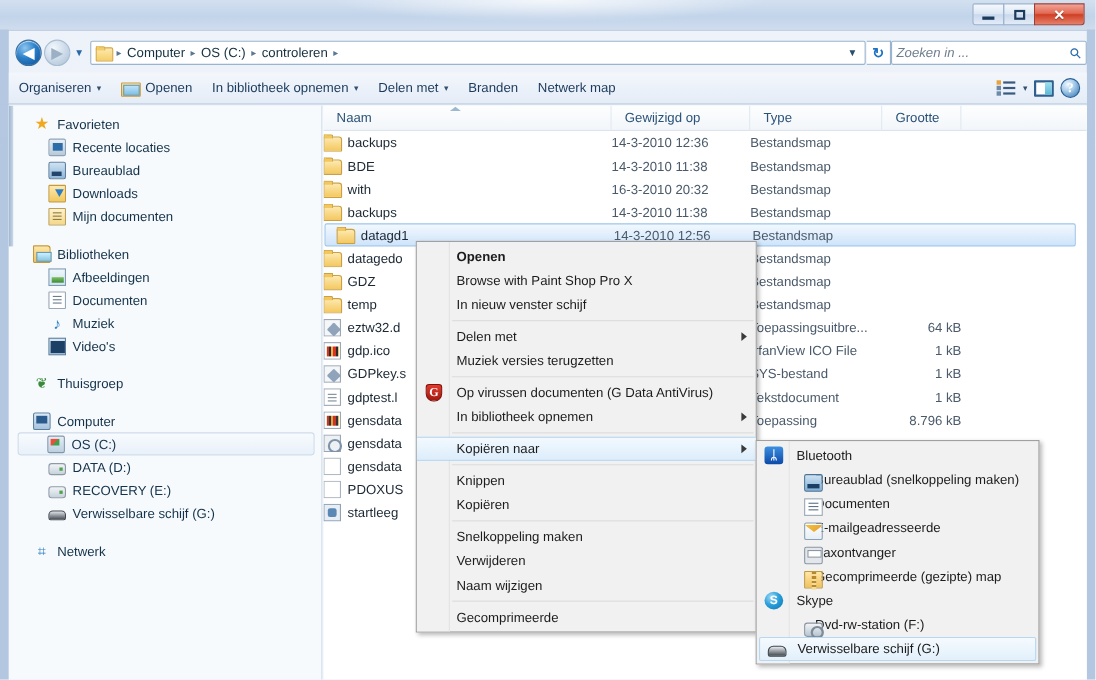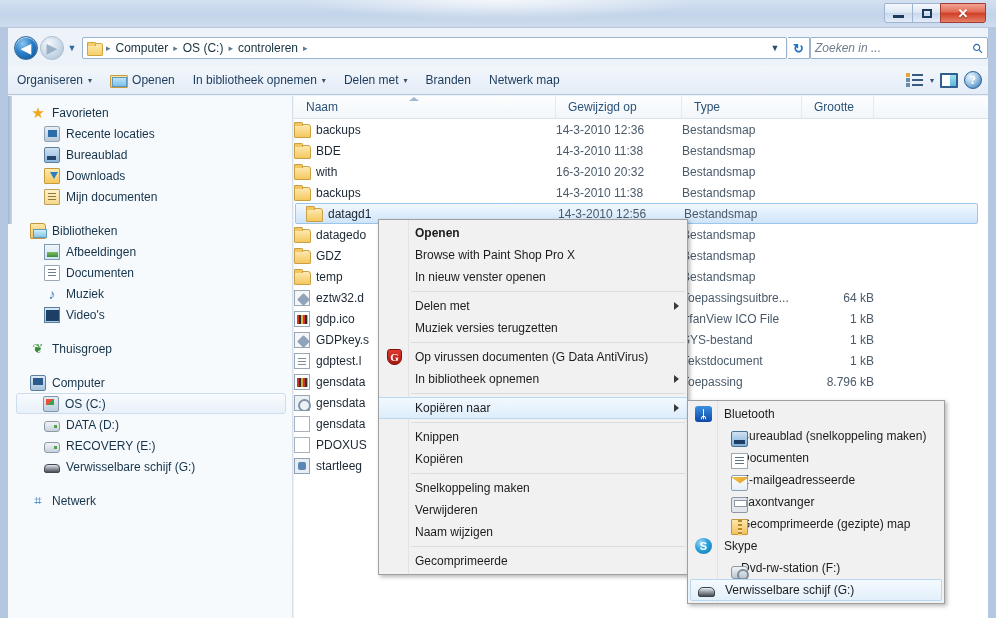--- a/index.html
+++ b/index.html
@@ -728,21 +728,21 @@
   <div class="ctx">
     <div class="ctx-gutter"></div>
     <div id="ctx-items">
         <div class="ctx-item bold">
           <span>Openen</span>
         </div>
         <div class="ctx-item">
           <span>Browse with Paint Shop Pro X</span>
         </div>
         <div class="ctx-item">
-          <span>In nieuw venster openen</span>
+          <span>In nieuw venster schijf</span>
         </div>
         <div class="ctx-sep"></div>
         <div class="ctx-item">
           <span>Delen met</span>
           <span class="ctx-arrow"></span>
         </div>
         <div class="ctx-item">
           <span>Muziek versies terugzetten</span>
         </div>
         <div class="ctx-sep"></div>

